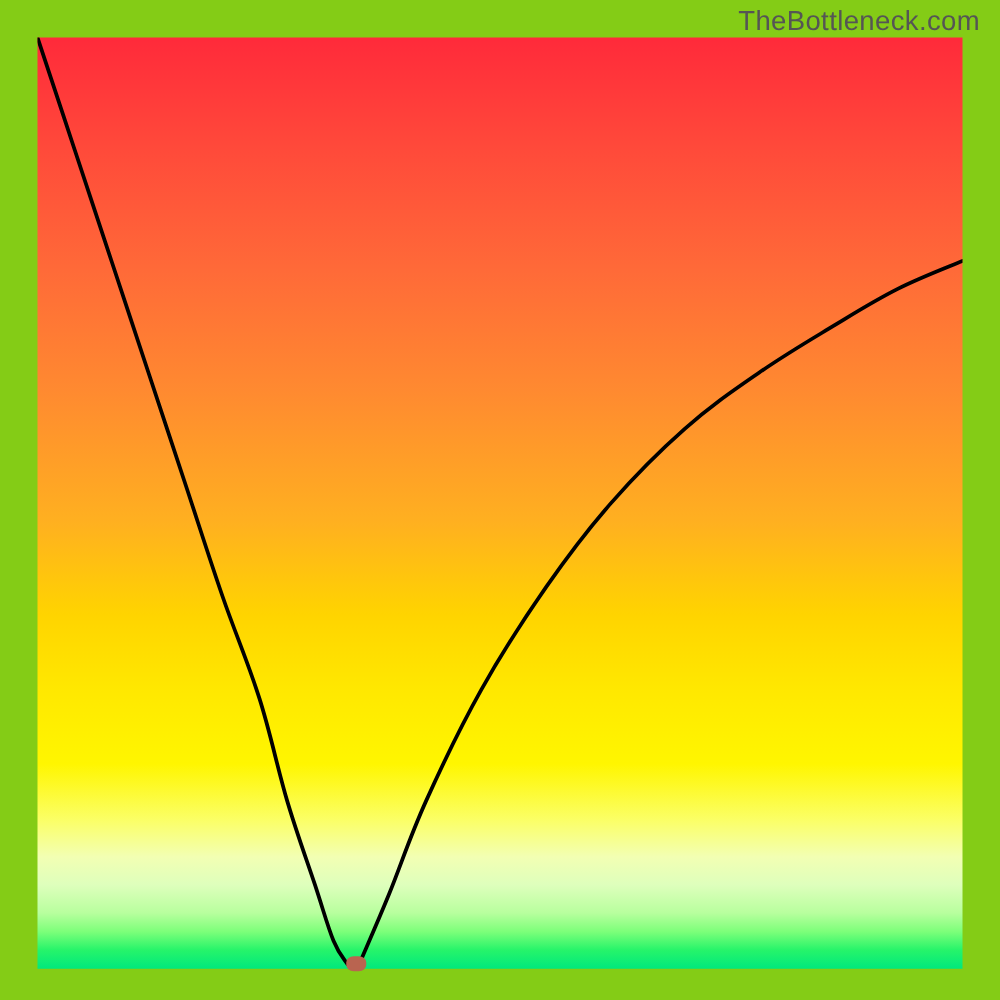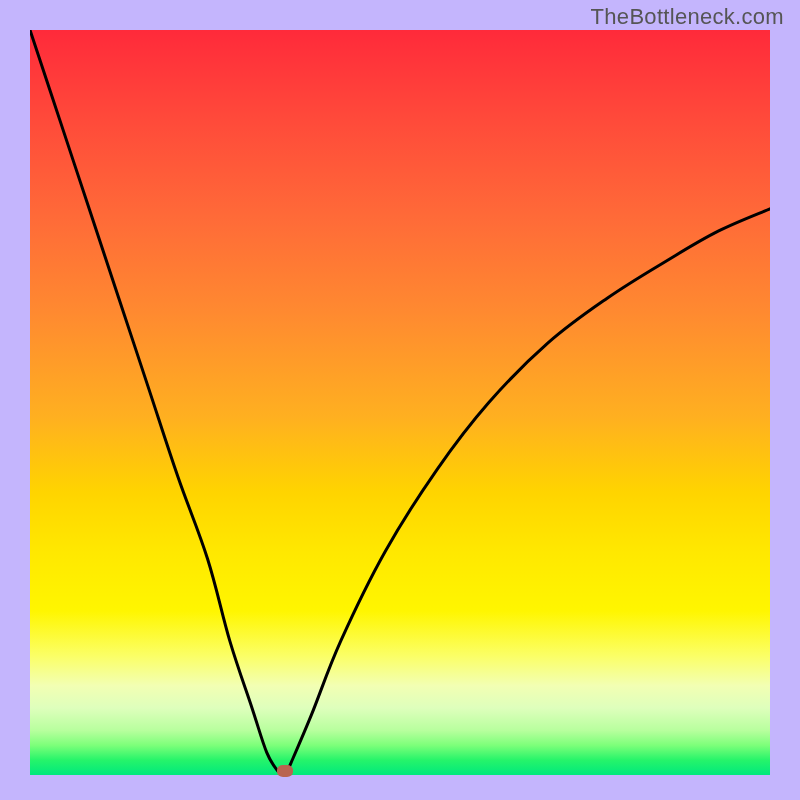--- a/index.html
+++ b/index.html
@@ -8,21 +8,21 @@
     width: 800px;
     height: 800px;
     background: #000;
     font-family: Arial, Helvetica, sans-serif;
     overflow: hidden;
   }
   .frame {
     position: relative;
     width: 800px;
     height: 800px;
-    background: #c4b5fd;
+    background: #84cc16;
   }
   .watermark {
     position: absolute;
     top: 4px;
     right: 16px;
     color: #555;
     font-size: 22px;
     font-weight: 500;
     letter-spacing: 0.3px;
     user-select: none;

